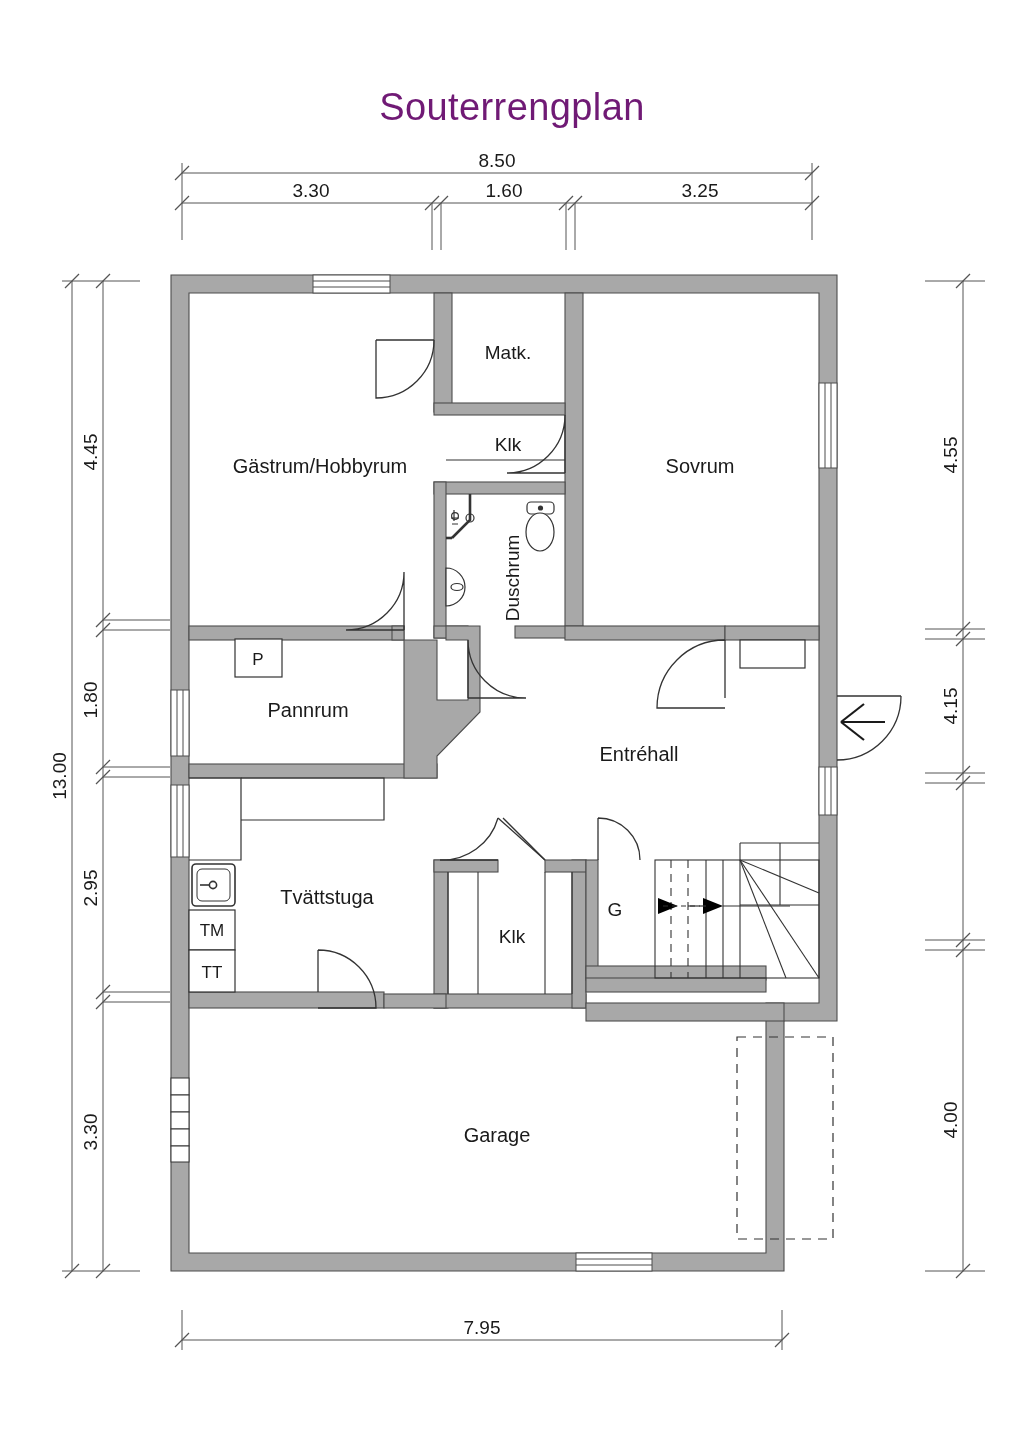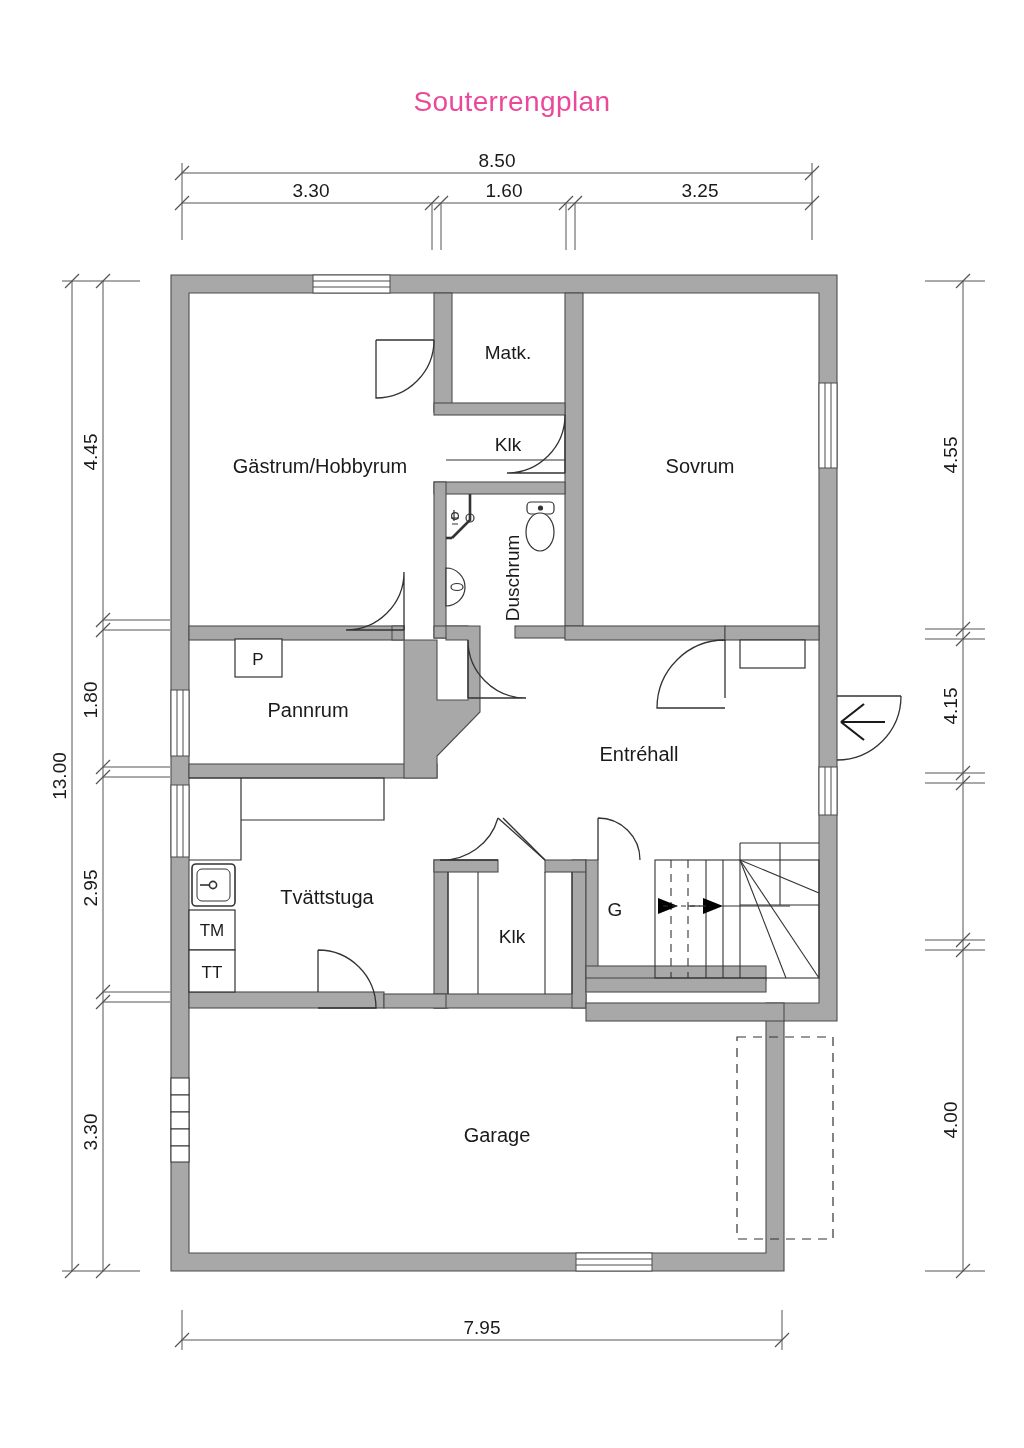--- a/index.html
+++ b/index.html
@@ -4,21 +4,21 @@
 <style>
   html,body{margin:0;padding:0;background:#ffffff;}
   body{
     width:1024px;height:1448px;position:relative;overflow:hidden;
     font-family:"Liberation Sans", sans-serif;color:#1a1a1a;
   }
   #plan-root{position:absolute;inset:0;}
   svg{display:block;}
   .ttl{
     position:absolute;left:0;right:0;top:86px;text-align:center;
-    font-size:28px;letter-spacing:.4px;color:#ec4899;
+    font-size:38px;letter-spacing:.4px;color:#701a75;
   }
 </style>
 </head>
 <body>
 
 <div id="plan-root">
 
   <div class="ttl">Souterrengplan</div>
 
   <svg width="1024" height="1448" viewBox="0 0 1024 1448">

